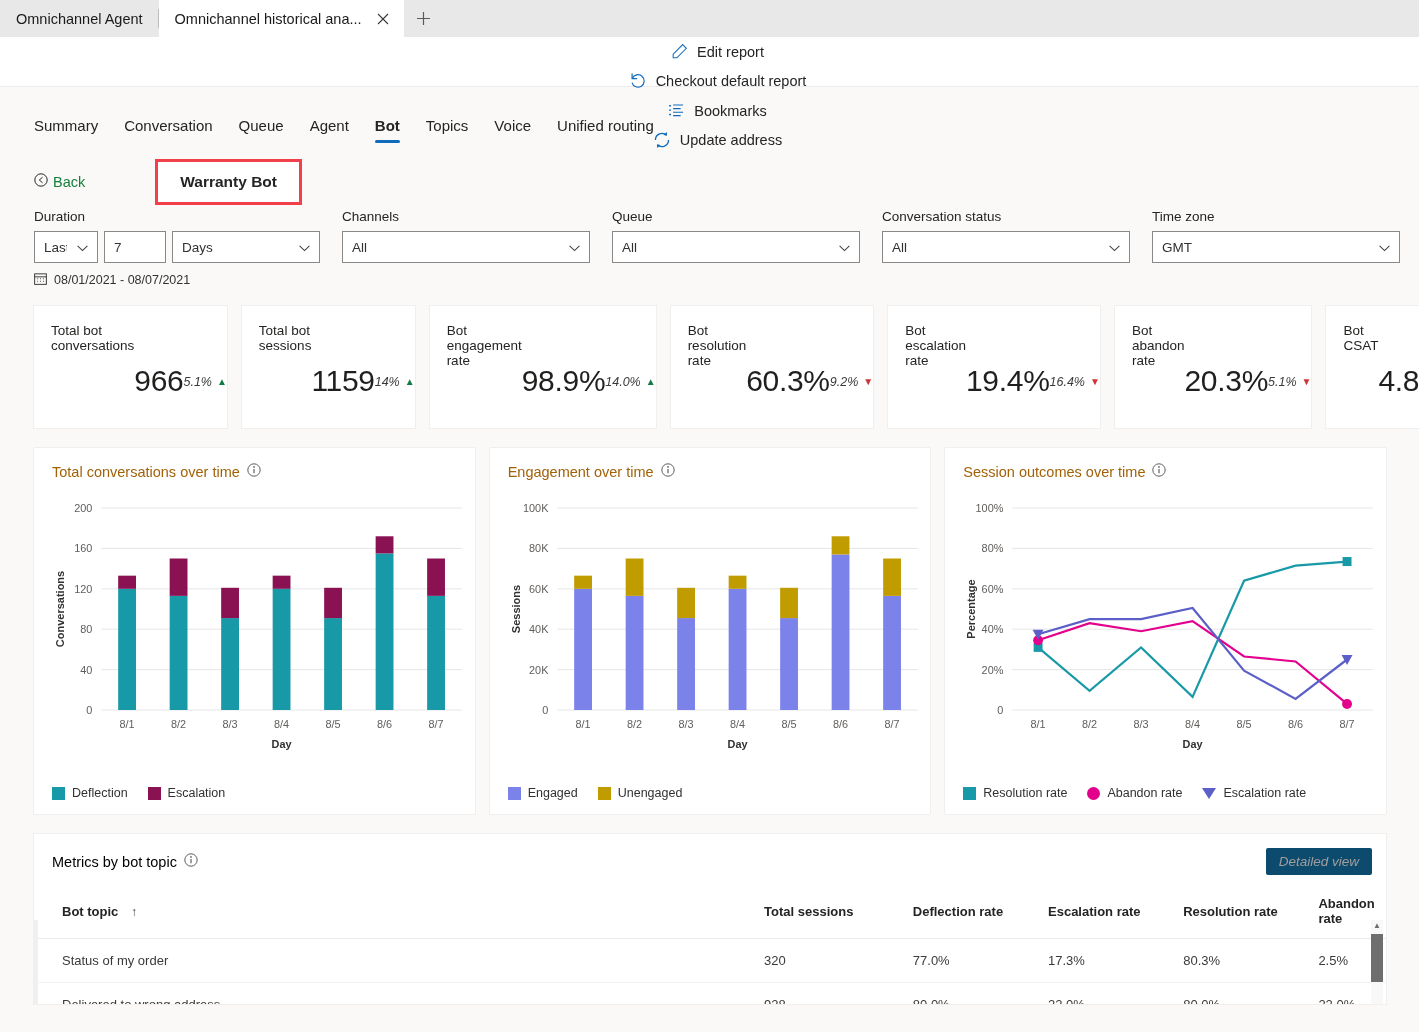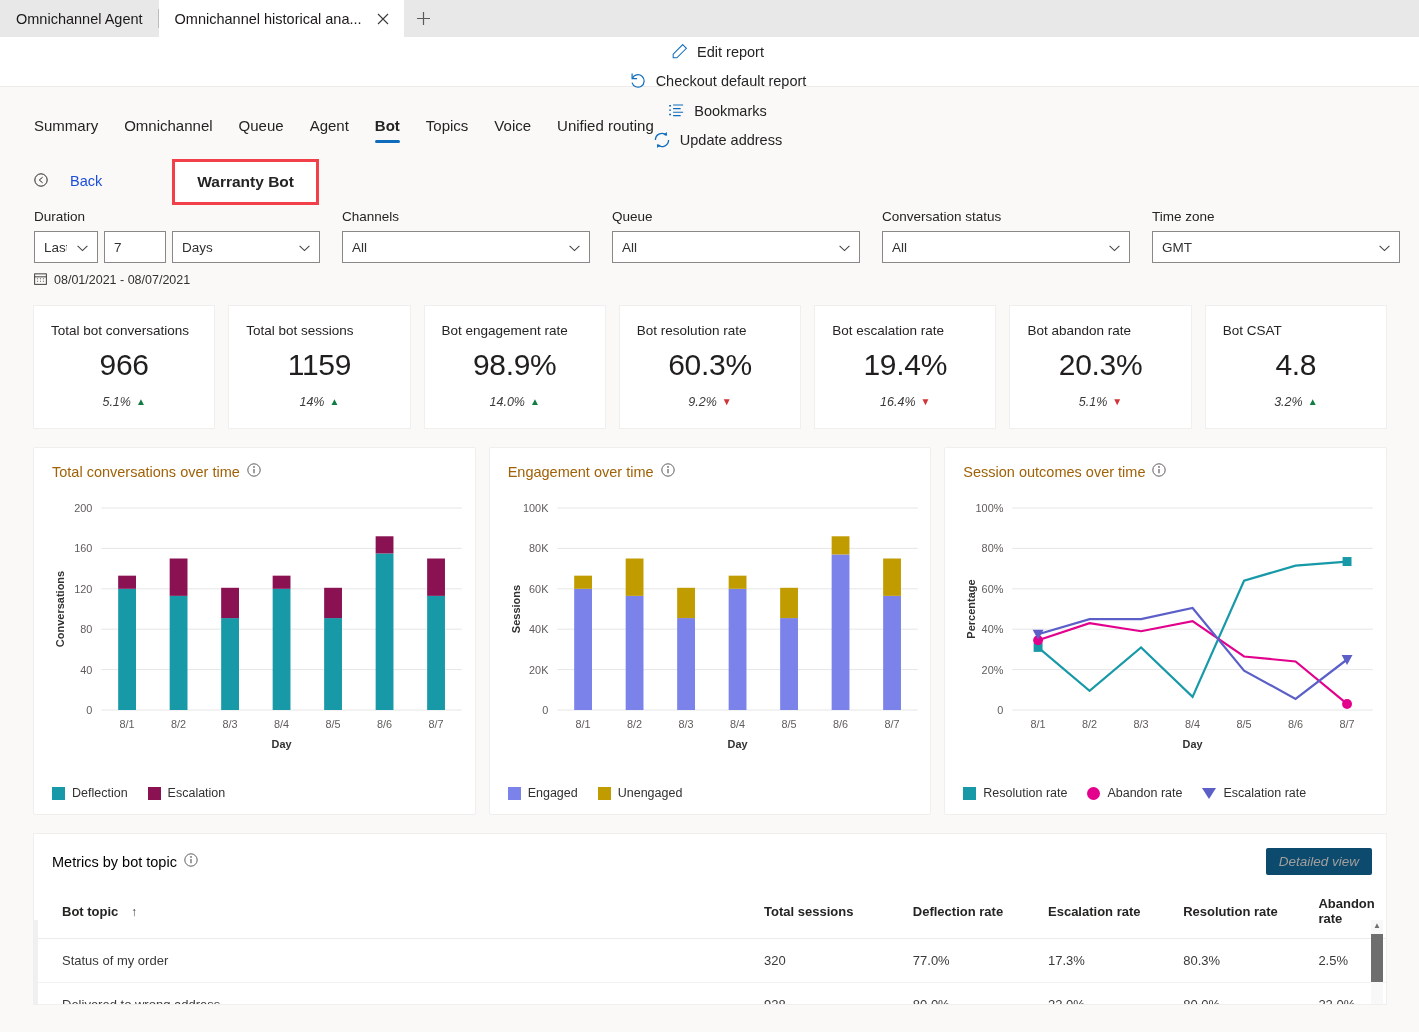--- a/index.html
+++ b/index.html
@@ -30,41 +30,41 @@
 
   
   .navtabs { background:#faf9f8; display:flex; align-items:flex-end; padding:16px 0 0 34px; gap:0; height:56px;}
   .navtab { font-size:15px; color:#242424; padding:0 13px 9px 13px; position:relative; white-space:nowrap; }
   .navtab:first-child { padding-left:0; }
   .navtab.sel { font-weight:bold; }
   .navtab.sel::after { content:""; position:absolute; left:13px; right:13px; bottom:0; height:3px; background:#0f6cbd; border-radius:2px; }
 
   
   .backrow { display:flex; align-items:center; padding:17px 0 0 34px; height:60px; }
-  .backbtn { display:flex; align-items:flex-start; gap:22px; font-size:14.5px; color:#1d4ed8; }
+  .backbtn { display:flex; align-items:center; gap:5px; font-size:14.5px; color:#15803d; }
   .botname-wrap { margin-left:70px; border:3px solid #f1404a; padding:11px 22px; background:#fff; }
   .botname { font-size:15.5px; font-weight:bold; color:#242424; white-space:nowrap; }
 
   
   .filters { display:flex; padding:6px 0 0 34px; gap:0; }
   .fgroup { margin-right:22px; }
   .flabel { font-size:13.5px; color:#252423; margin-bottom:7px; }
   .frow { display:flex; gap:6px; }
   .fctl { height:32px; border:1px solid #8a8886; background:#fff; display:flex; align-items:center;
           padding:0 9px; font-size:13.5px; color:#323130; justify-content:space-between; }
   .fctl .v { white-space:nowrap; overflow:hidden; }
   .chev { margin-left:10px; flex:0 0 auto; color:#424242; }
   .w-last { width:64px; } .w-num { width:62px; } .w-unit { width:148px; }
   .w-chan { width:248px; } .w-queue { width:248px; } .w-status { width:248px; } .w-tz { width:248px; }
   .daterange { display:flex; align-items:center; gap:7px; padding:9px 0 0 34px; font-size:12.5px; color:#323130; }
 
   
   .kpirow { display:flex; gap:13px; padding:17px 32px 0 33px; }
   .kpi { flex:1 1 0; background:#fff; border:1px solid #f0efee; height:124px; display:flex;
-         flex-direction:column; align-items:center; padding-top:17px; }
+         align-items:center; padding-top:17px; }
   .kpi .t { font-size:13.5px; color:#252423; align-self:flex-start; padding-left:17px; }
   .kpi .v { font-size:30px; font-weight:300; color:#201f1e; margin-top:10px; letter-spacing:-0.3px; }
   .kpi .d { font-size:12.5px; color:#3b3a39; margin-top:13px; display:flex; align-items:center; gap:5px;font-style:italic; }
   .tri { font-size:10px; line-height:1; }
   .tri.up { color:#107c41; } .tri.dn { color:#d13438; }
 
   
   .chartrow { display:flex; gap:13px; padding:18px 32px 0 33px; }
   .card { flex:1 1 0; background:#fff; border:1px solid #f0efee; border-radius:2px; height:368px; position:relative; }
   .cardtitle { font-size:14.5px; color:#a16207; padding:15px 0 0 18px; display:flex; align-items:center; gap:7px; }
@@ -155,21 +155,21 @@
         <path d="M10.3 4.1 L14.1 4.4 L13.8 0.9 Z" fill="#0f6cbd"></path>
         <path d="M7.7 13.9 L3.9 13.6 L4.2 17.1 Z" fill="#0f6cbd"></path>
       </svg>
     </span>
     <span>Update address</span>
   </div>
 </div>
 
 <div class="navtabs">
   <div class="navtab"><span>Summary</span></div>
-  <div class="navtab"><span>Omnichannel</span></div>
+  <div class="navtab"><span>Conversation</span></div>
   <div class="navtab"><span>Queue</span></div>
   <div class="navtab"><span>Agent</span></div>
   <div class="navtab sel"><span>Bot</span></div>
   <div class="navtab"><span>Topics</span></div>
   <div class="navtab"><span>Voice</span></div>
   <div class="navtab"><span>Unified routing</span></div>
 </div>
 
 <div class="backrow">
   <div class="backbtn">

